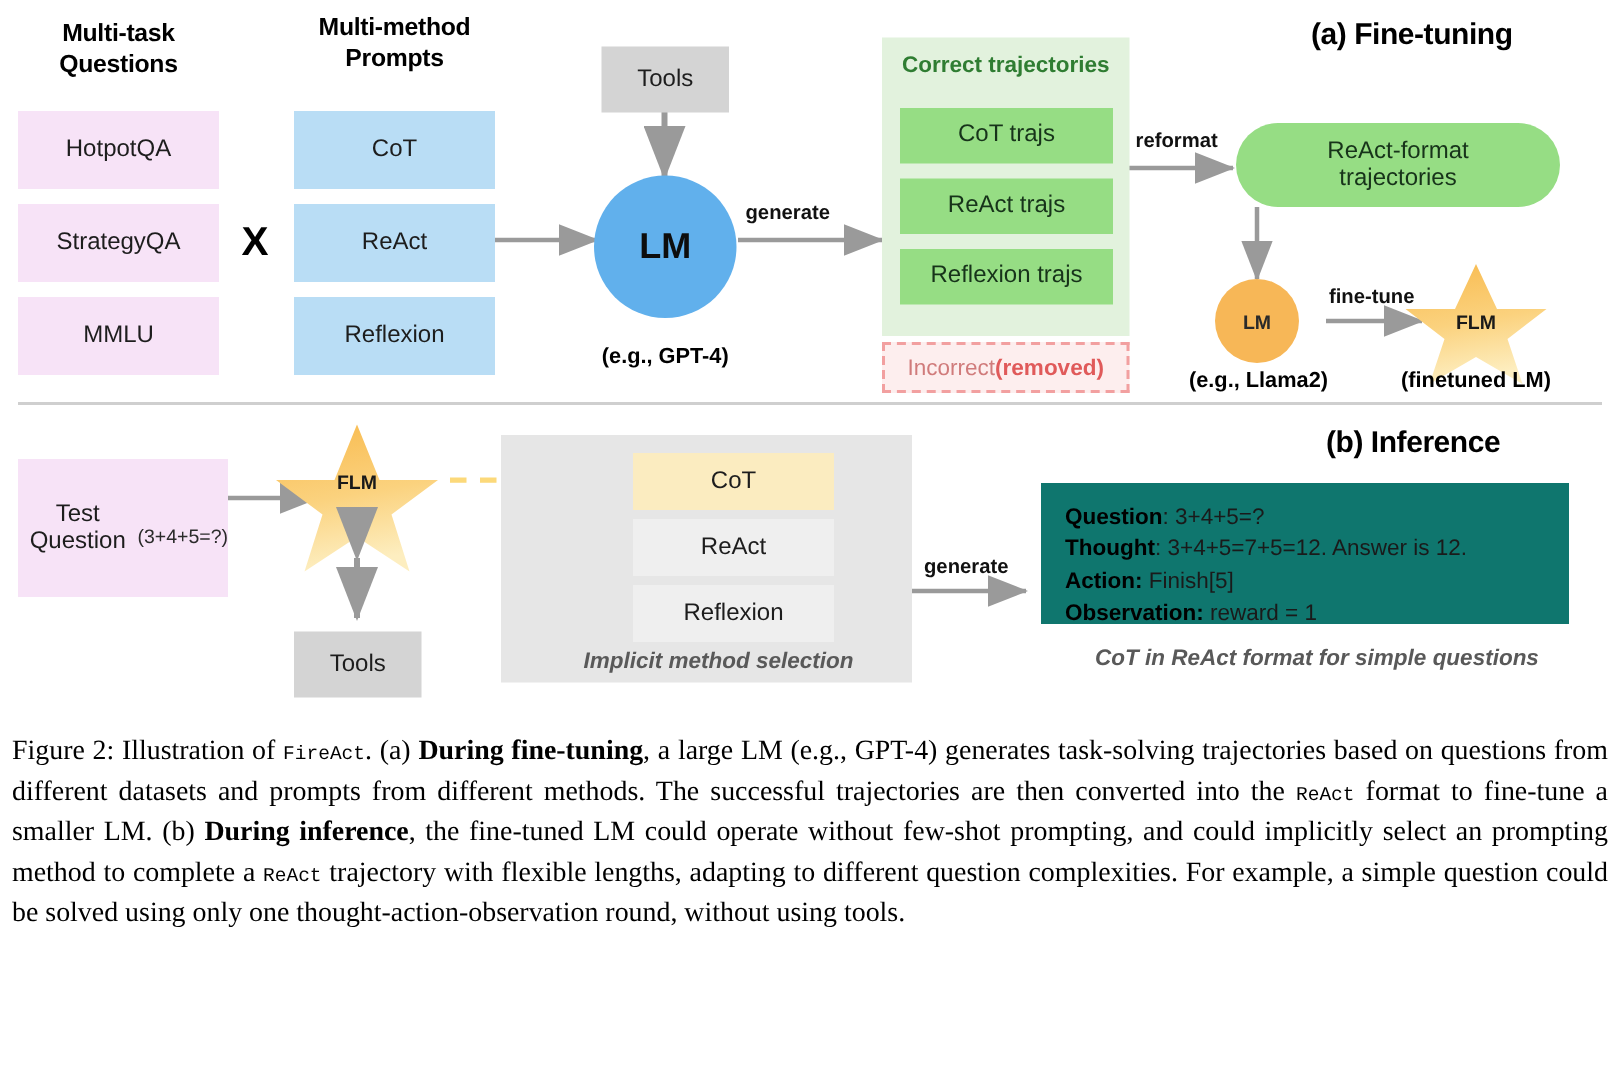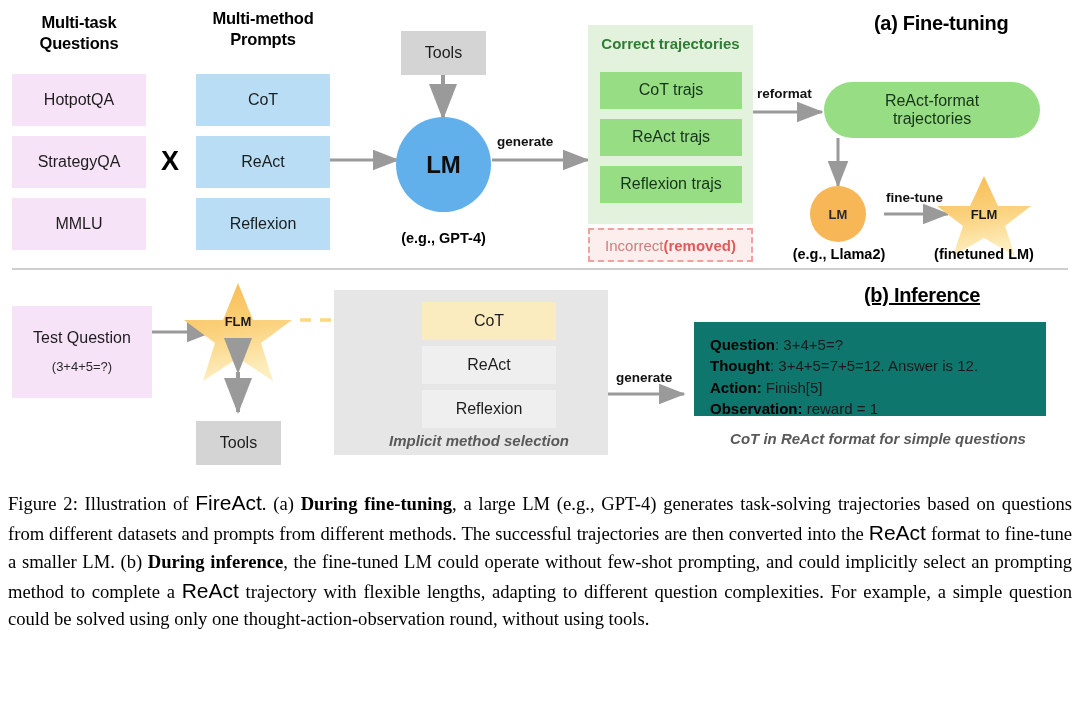--- a/index.html
+++ b/index.html
@@ -85,21 +85,21 @@
 
   
   .papercap {
     position: absolute; left: 8px; top: 488px; width: 1064px;
     font-family: "Liberation Serif", serif;
     font-size: 18.6px;
     line-height: 1.45;
     color: #000;
     text-align: justify;
   }
-  .mono { font-family: Liberation Sans, sans-serif; font-size: 21px; }
+  .mono { font-family: Liberation Mono, monospace; font-size: 13px; }
   svg { display:block; overflow: visible; }
 </style>
 </head>
 <body>
 
 <div class="fig">
 
   <svg class="abs" style="left:0;top:0;width:1080px;height:470px;" viewBox="0 0 1080 470">
     <defs>
       <marker id="ah" markerWidth="9" markerHeight="7" refX="8.5" refY="3.5" orient="auto">
@@ -193,23 +193,23 @@
   </div>
 
   <div class="abs circle-lm-small" style="left:810px; top:186px; width:56px; height:56px;">LM</div>
   <div class="abs box caption-small" style="left:783px; top:244px; width:112px; height:20px;">(e.g., Llama2)</div>
 
   <div class="abs arrowlabel" style="left:886px; top:190px;">fine-tune</div>
 
   <div class="abs box star-label" style="left:952px; top:205px; width:64px; height:20px; font-size:13px;">FLM</div>
   <div class="abs box caption-small" style="left:922px; top:244px; width:124px; height:20px;">(finetuned LM)</div>
 
-  <div class="abs sect-title" style="left:864px; top:284px;text-decoration:underline;">(b) Inference</div>
-
-  <div class="abs box pink" style="left:12px; top:306px; width:140px; height:92px; flex-direction:column;">
+  <div class="abs sect-title" style="left:884px; top:284px;">(b) Inference</div>
+
+  <div class="abs box pink" style="left:12px; top:306px; width:140px; height:92px; flex-direction:row;">
     <div style="font-size:16px;">Test Question</div>
     <div style="font-size:13px; margin-top:12px; color:#2b2b2b;">(3+4+5=?)</div>
   </div>
 
   <div class="abs box star-label" style="left:206px; top:312px; width:64px; height:20px; font-size:13px;">FLM</div>
 
   <div class="abs box gray" style="left:196px; top:412px; width:85px; height:44px;">Tools</div>
 
   <div class="abs lgray" style="left:334px; top:290px; width:274px; height:165px;"></div>
   <div class="abs box yellowsel" style="left:422px; top:302px; width:134px; height:38px;">CoT</div>

